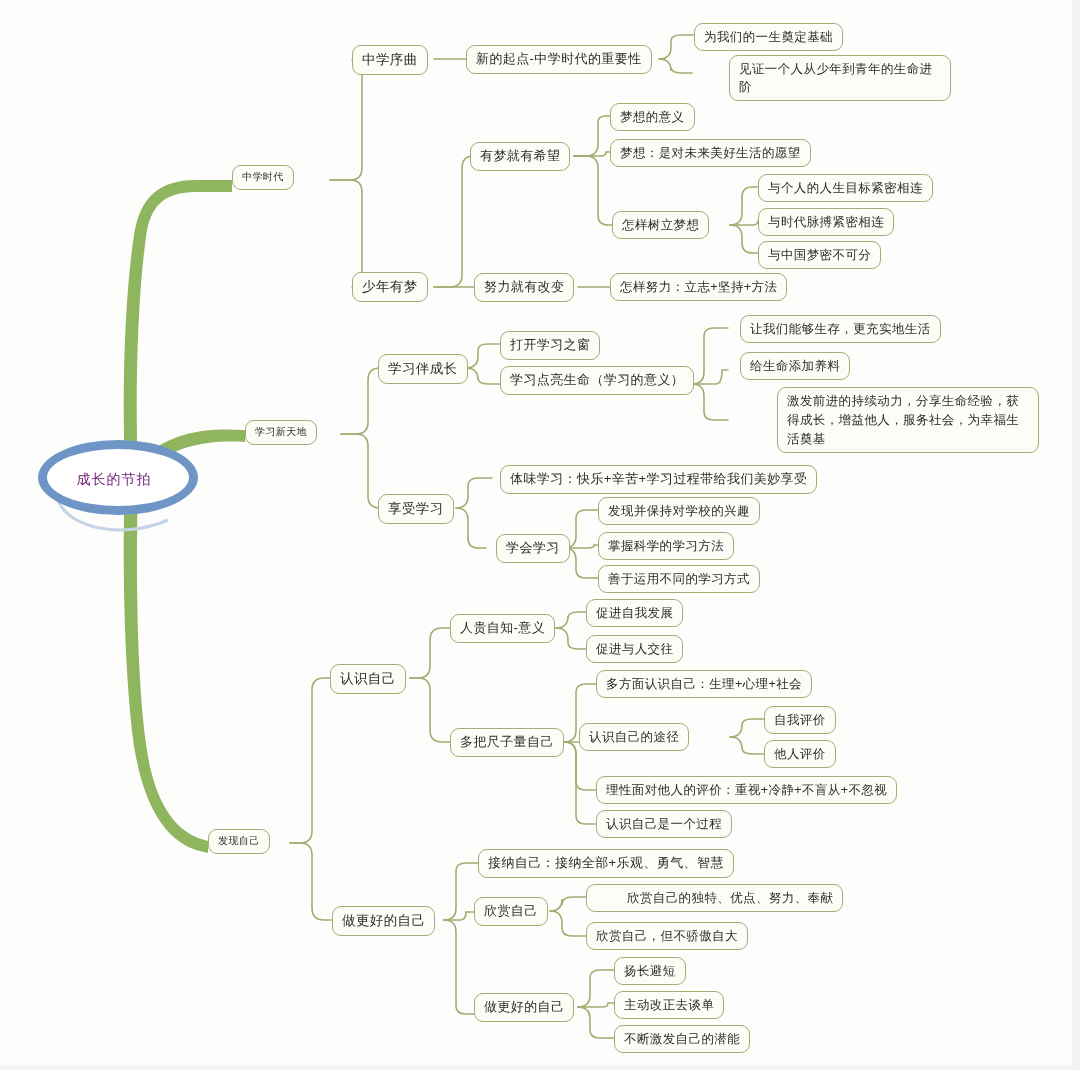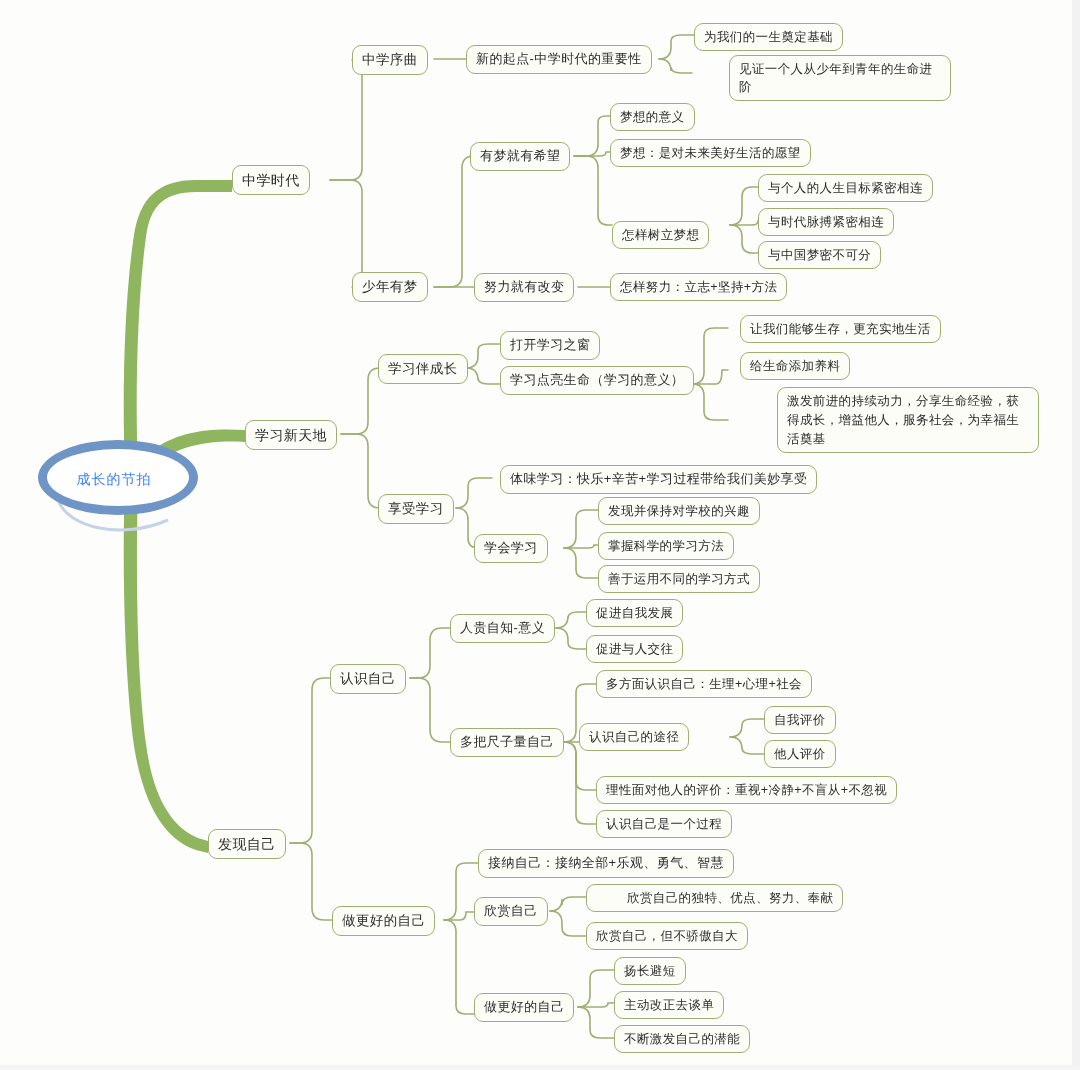--- a/index.html
+++ b/index.html
@@ -40,35 +40,35 @@
     font-size:13.5px;
     line-height:1.45;
     letter-spacing:.4px;
     padding:4px 9px;
     white-space:nowrap;
     display:flex;
     align-items:center;
     box-shadow:0 0 0 1px rgba(255,255,255,.6) inset;
   }
   .node.wrap{white-space:normal;display:block;margin-left:37px;}
-  .lvl1{font-size:14px;}
+  .lvl1{font-size:10px;}
   .lvl2{font-size:13.5px;}
   .lvl3{font-size:13px;}
   .lvl4{font-size:12.5px;}
 
   
   .root{
     position:absolute;
     left:38px;top:440px;
     width:160px;height:75px;
     border:9px solid #6f95c6;
     border-radius:50%;
     background:#ffffff;
     display:flex;align-items:center;justify-content:center;
-    font-size:14px;color:#3b82f6;letter-spacing:1px;
+    font-size:14px;color:#701a75;letter-spacing:1px;
     box-sizing:border-box;
   }
   .root-label{position:relative;top:2px;left:-4px;}
 </style>
 </head>
 <body>
 
 <div id="canvas">
 
   <svg class="links" viewBox="0 0 1080 1070">
@@ -198,21 +198,21 @@
   </div>
 
   <div class="node lvl4" style="left:610px;top:103px;">
     <span>梦想的意义</span>
   </div>
 
   <div class="node lvl4" style="left:610px;top:139px;">
     <span>梦想：是对未来美好生活的愿望</span>
   </div>
 
-  <div class="node lvl4" style="left:612px;top:211px;margin-top:10px;">
+  <div class="node lvl4" style="left:612px;top:211px;">
     <span>怎样树立梦想</span>
   </div>
 
   <div class="node lvl4" style="left:758px;top:174px;">
     <span>与个人的人生目标紧密相连</span>
   </div>
 
   <div class="node lvl4" style="left:758px;top:208px;">
     <span>与时代脉搏紧密相连</span>
   </div>
@@ -258,21 +258,21 @@
   </div>
 
   <div class="node lvl2" style="left:378px;top:494px;">
     <span>享受学习</span>
   </div>
 
   <div class="node lvl3" style="left:500px;top:465px;">
     <span>体味学习：快乐+辛苦+学习过程带给我们美妙享受</span>
   </div>
 
-  <div class="node lvl3" style="left:474px;top:534px;align-items:flex-end;">
+  <div class="node lvl3" style="left:496px;top:534px;align-items:flex-end;">
     <span>学会学习</span>
   </div>
 
   <div class="node lvl4" style="left:598px;top:497px;">
     <span>发现并保持对学校的兴趣</span>
   </div>
 
   <div class="node lvl4" style="left:598px;top:532px;">
     <span>掌握科学的学习方法</span>
   </div>

